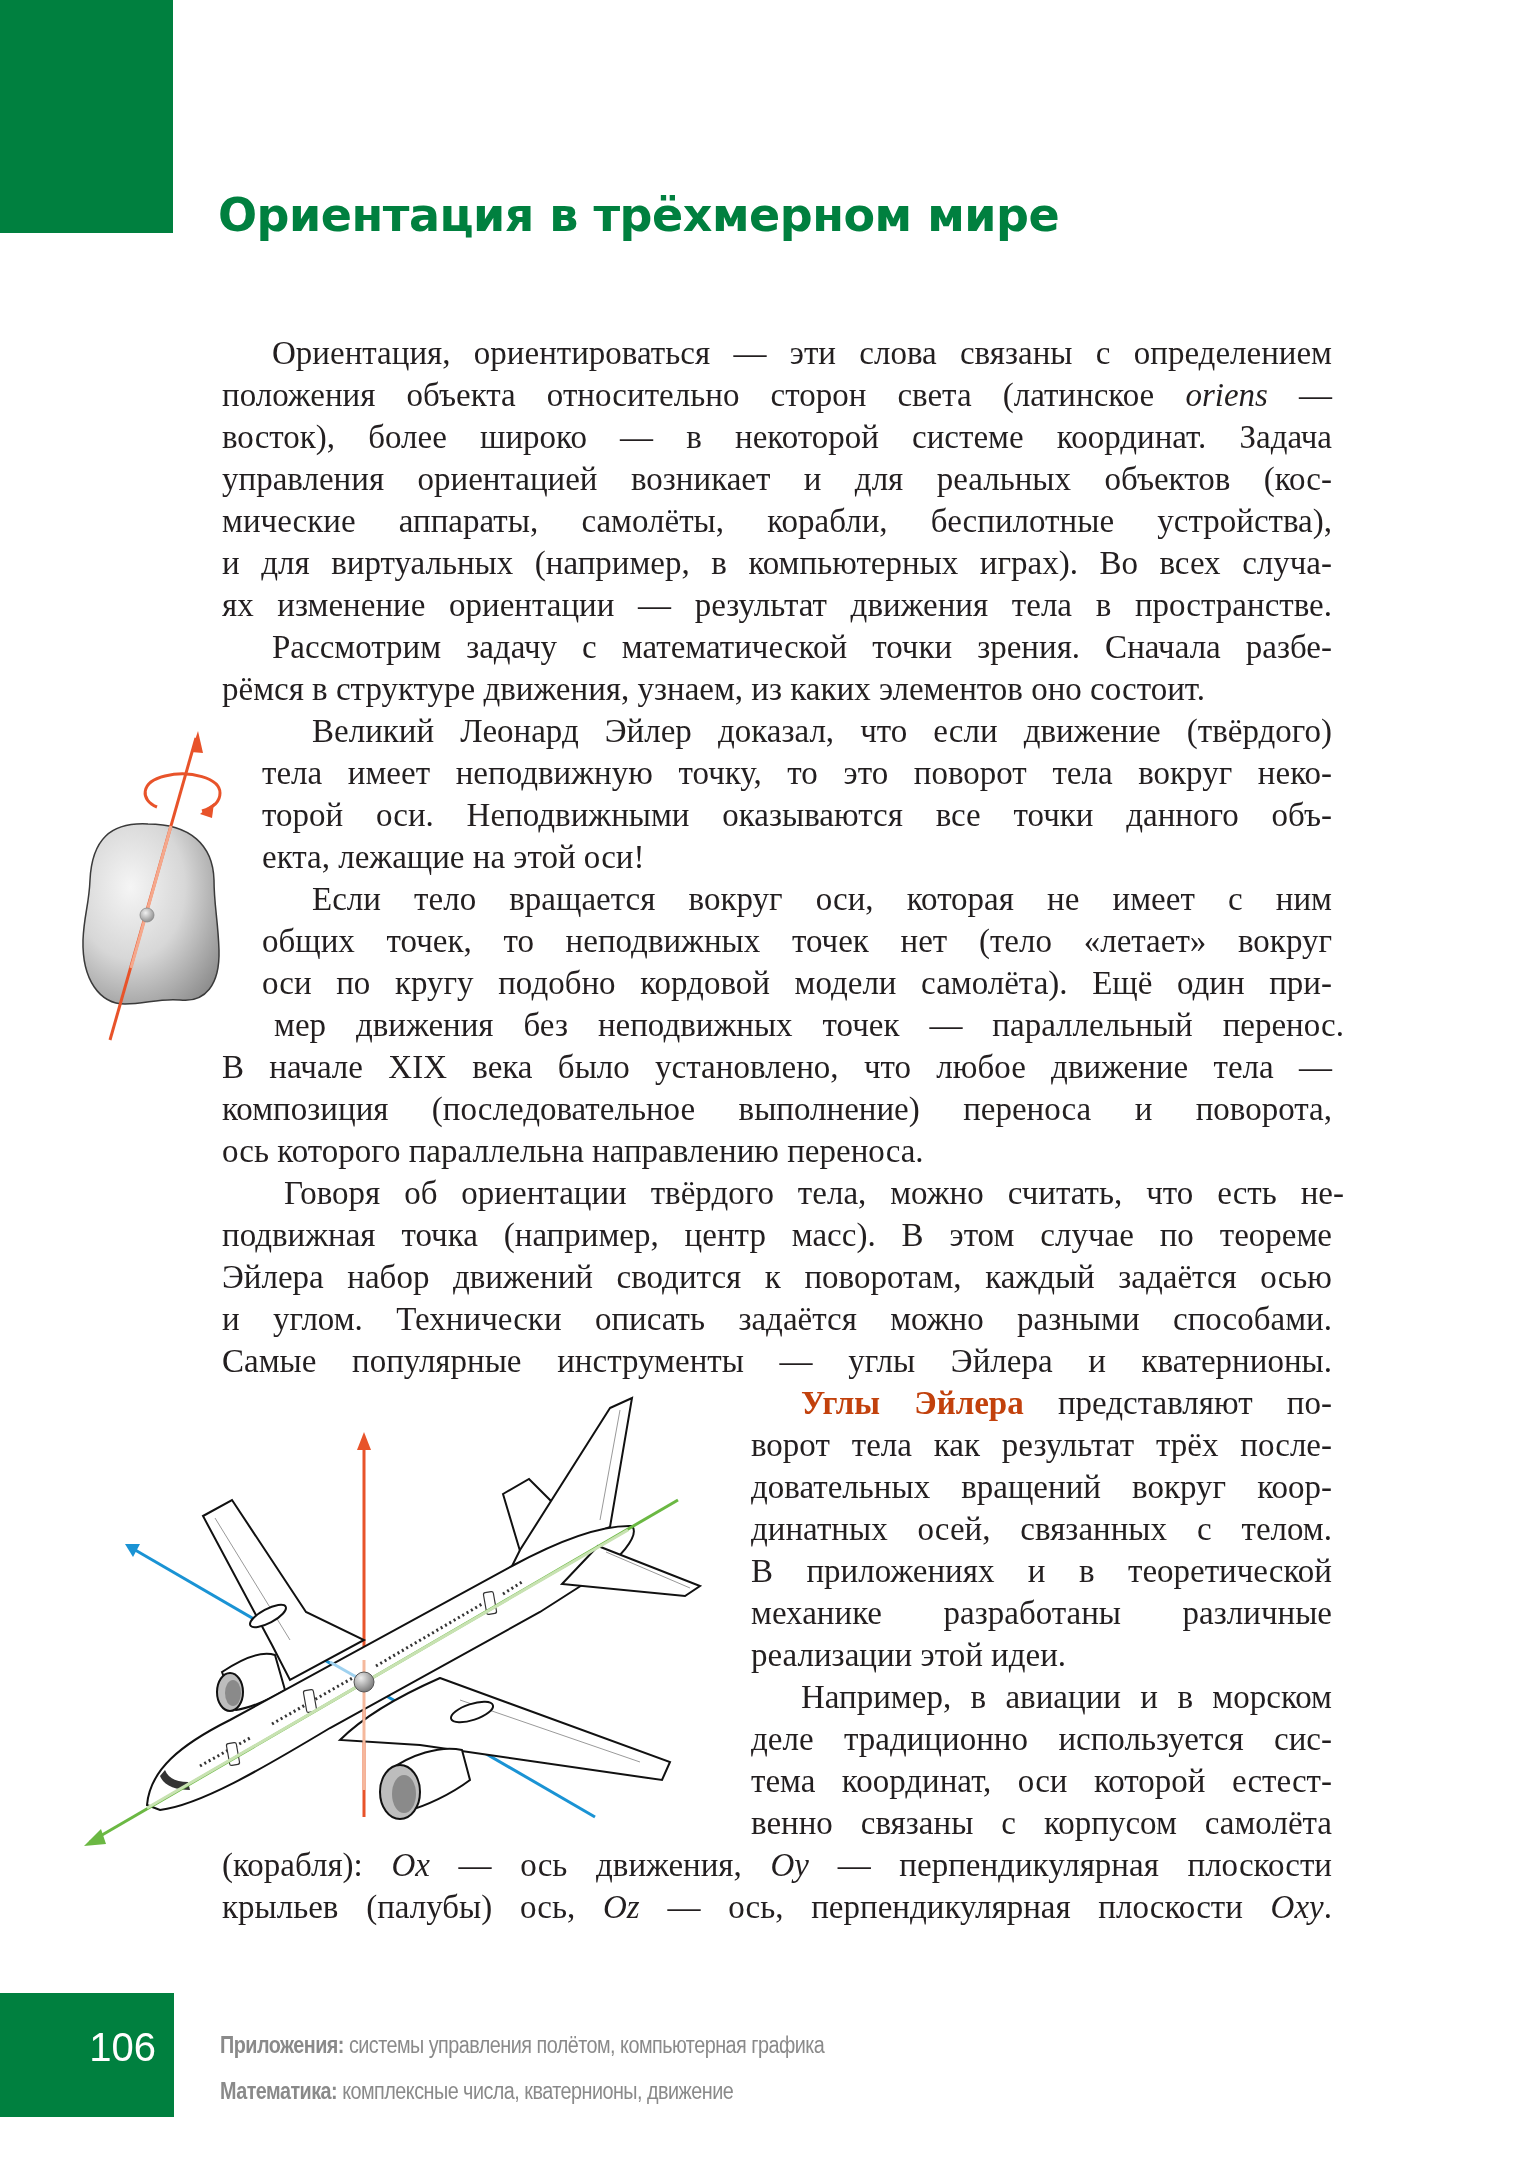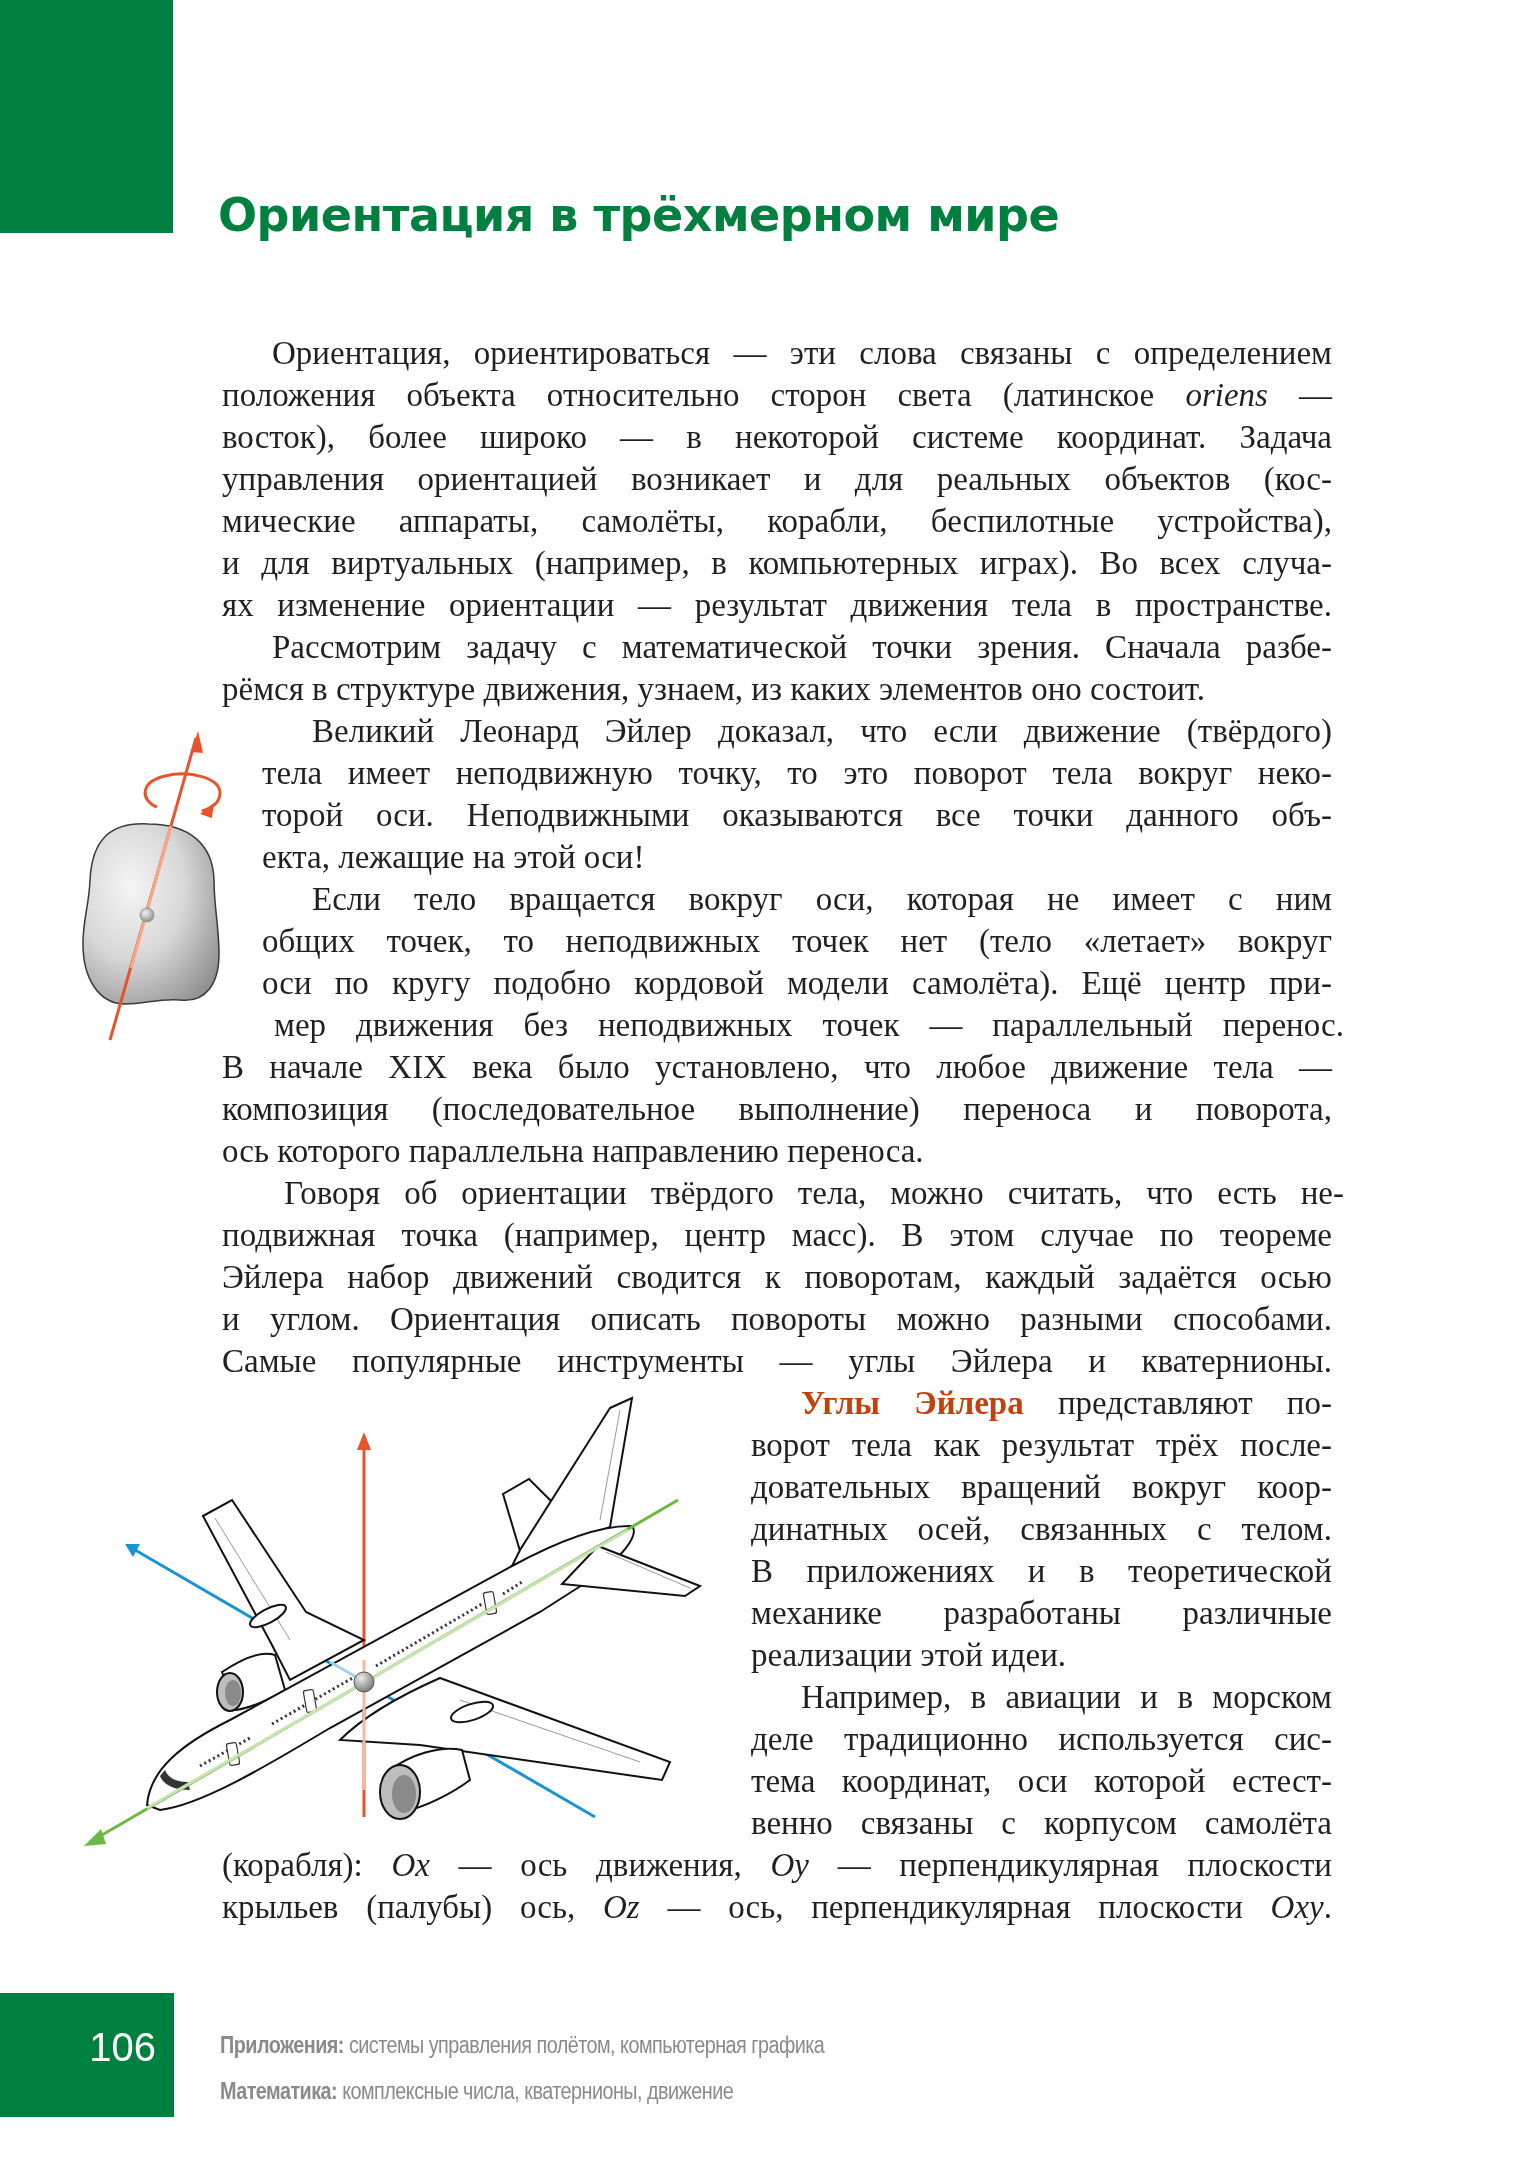--- a/index.html
+++ b/index.html
@@ -31,29 +31,29 @@
     <div class="line" style="left: 222px; width: 1110px; top: 542px; white-space: pre;"><span>и для виртуальных (например, в компьютерных играх). Во всех случа-</span></div>
     <div class="line" style="left: 222px; width: 1110px; top: 584px; white-space: pre;"><span>ях изменение ориентации — результат движения тела в пространстве.</span></div>
     <div class="line" style="left: 272px; width: 1060px; top: 626px; white-space: pre;"><span>Рассмотрим задачу с математической точки зрения. Сначала разбе-</span></div>
     <div class="line last" style="left: 222px; width: 1110px; top: 668px; white-space: pre;"><span>рёмся в структуре движения, узнаем, из каких элементов оно состоит.</span></div>
     <div class="line" style="left: 312px; width: 1020px; top: 710px; white-space: pre;"><span>Великий Леонард Эйлер доказал, что если движение (твёрдого)</span></div>
     <div class="line" style="left: 262px; width: 1070px; top: 752px; white-space: pre;"><span>тела имеет неподвижную точку, то это поворот тела вокруг неко-</span></div>
     <div class="line" style="left: 262px; width: 1070px; top: 794px; white-space: pre;"><span>торой оси. Неподвижными оказываются все точки данного объ-</span></div>
     <div class="line last" style="left: 262px; width: 1070px; top: 836px; white-space: pre;"><span>екта, лежащие на этой оси!</span></div>
     <div class="line" style="left: 312px; width: 1020px; top: 878px; white-space: pre;"><span>Если тело вращается вокруг оси, которая не имеет с ним</span></div>
     <div class="line" style="left: 262px; width: 1070px; top: 920px; white-space: pre;"><span>общих точек, то неподвижных точек нет (тело «летает» вокруг</span></div>
-    <div class="line" style="left: 262px; width: 1070px; top: 962px; white-space: pre;"><span>оси по кругу подобно кордовой модели самолёта). Ещё центр при-</span></div>
+    <div class="line" style="left: 262px; width: 1070px; top: 962px; white-space: pre;"><span>оси по кругу подобно кордовой модели самолёта). Ещё один при-</span></div>
     <div class="line" style="left: 262px; width: 1070px; top: 1004px; white-space: pre; margin-left: 12px;"><span>мер движения без неподвижных точек — параллельный перенос.</span></div>
     <div class="line" style="left: 222px; width: 1110px; top: 1046px; white-space: pre;"><span>В начале XIX века было установлено, что любое движение тела —</span></div>
     <div class="line" style="left: 222px; width: 1110px; top: 1088px; white-space: pre;"><span>композиция (последовательное выполнение) переноса и поворота,</span></div>
     <div class="line last" style="left: 222px; width: 1110px; top: 1130px; white-space: pre;"><span>ось которого параллельна направлению переноса.</span></div>
     <div class="line" style="left: 272px; width: 1060px; top: 1172px; white-space: pre; margin-left: 12px;"><span>Говоря об ориентации твёрдого тела, можно считать, что есть не-</span></div>
     <div class="line" style="left: 222px; width: 1110px; top: 1214px; white-space: pre;"><span>подвижная точка (например, центр масс). В этом случае по теореме</span></div>
     <div class="line" style="left: 222px; width: 1110px; top: 1256px; white-space: pre;"><span>Эйлера набор движений сводится к поворотам, каждый задаётся осью</span></div>
-    <div class="line" style="left: 222px; width: 1110px; top: 1298px; white-space: pre;"><span>и углом. Ориентация описать повороты можно разными способами.</span></div>
+    <div class="line" style="left: 222px; width: 1110px; top: 1298px; white-space: pre;"><span>и углом. Технически описать задаётся можно разными способами.</span></div>
     <div class="line" style="left: 222px; width: 1110px; top: 1340px; white-space: pre;"><span>Самые популярные инструменты — углы Эйлера и кватернионы.</span></div>
     <div class="line" style="left: 801px; width: 531px; top: 1382px; white-space: pre;"><span class="hl">Углы Эйлера</span><span> представляют по-</span></div>
     <div class="line" style="left: 751px; width: 581px; top: 1424px; white-space: pre;"><span>ворот тела как результат трёх после-</span></div>
     <div class="line" style="left: 751px; width: 581px; top: 1466px; white-space: pre;"><span>довательных вращений вокруг коор-</span></div>
     <div class="line" style="left: 751px; width: 581px; top: 1508px; white-space: pre;"><span>динатных осей, связанных с телом.</span></div>
     <div class="line" style="left: 751px; width: 581px; top: 1550px; white-space: pre;"><span>В приложениях и в теоретической</span></div>
     <div class="line" style="left: 751px; width: 581px; top: 1592px; white-space: pre;"><span>механике разработаны различные</span></div>
     <div class="line last" style="left: 751px; width: 581px; top: 1634px; white-space: pre;"><span>реализации этой идеи.</span></div>
     <div class="line" style="left: 801px; width: 531px; top: 1676px; white-space: pre;"><span>Например, в авиации и в морском</span></div>
     <div class="line" style="left: 751px; width: 581px; top: 1718px; white-space: pre;"><span>деле традиционно используется сис-</span></div>

